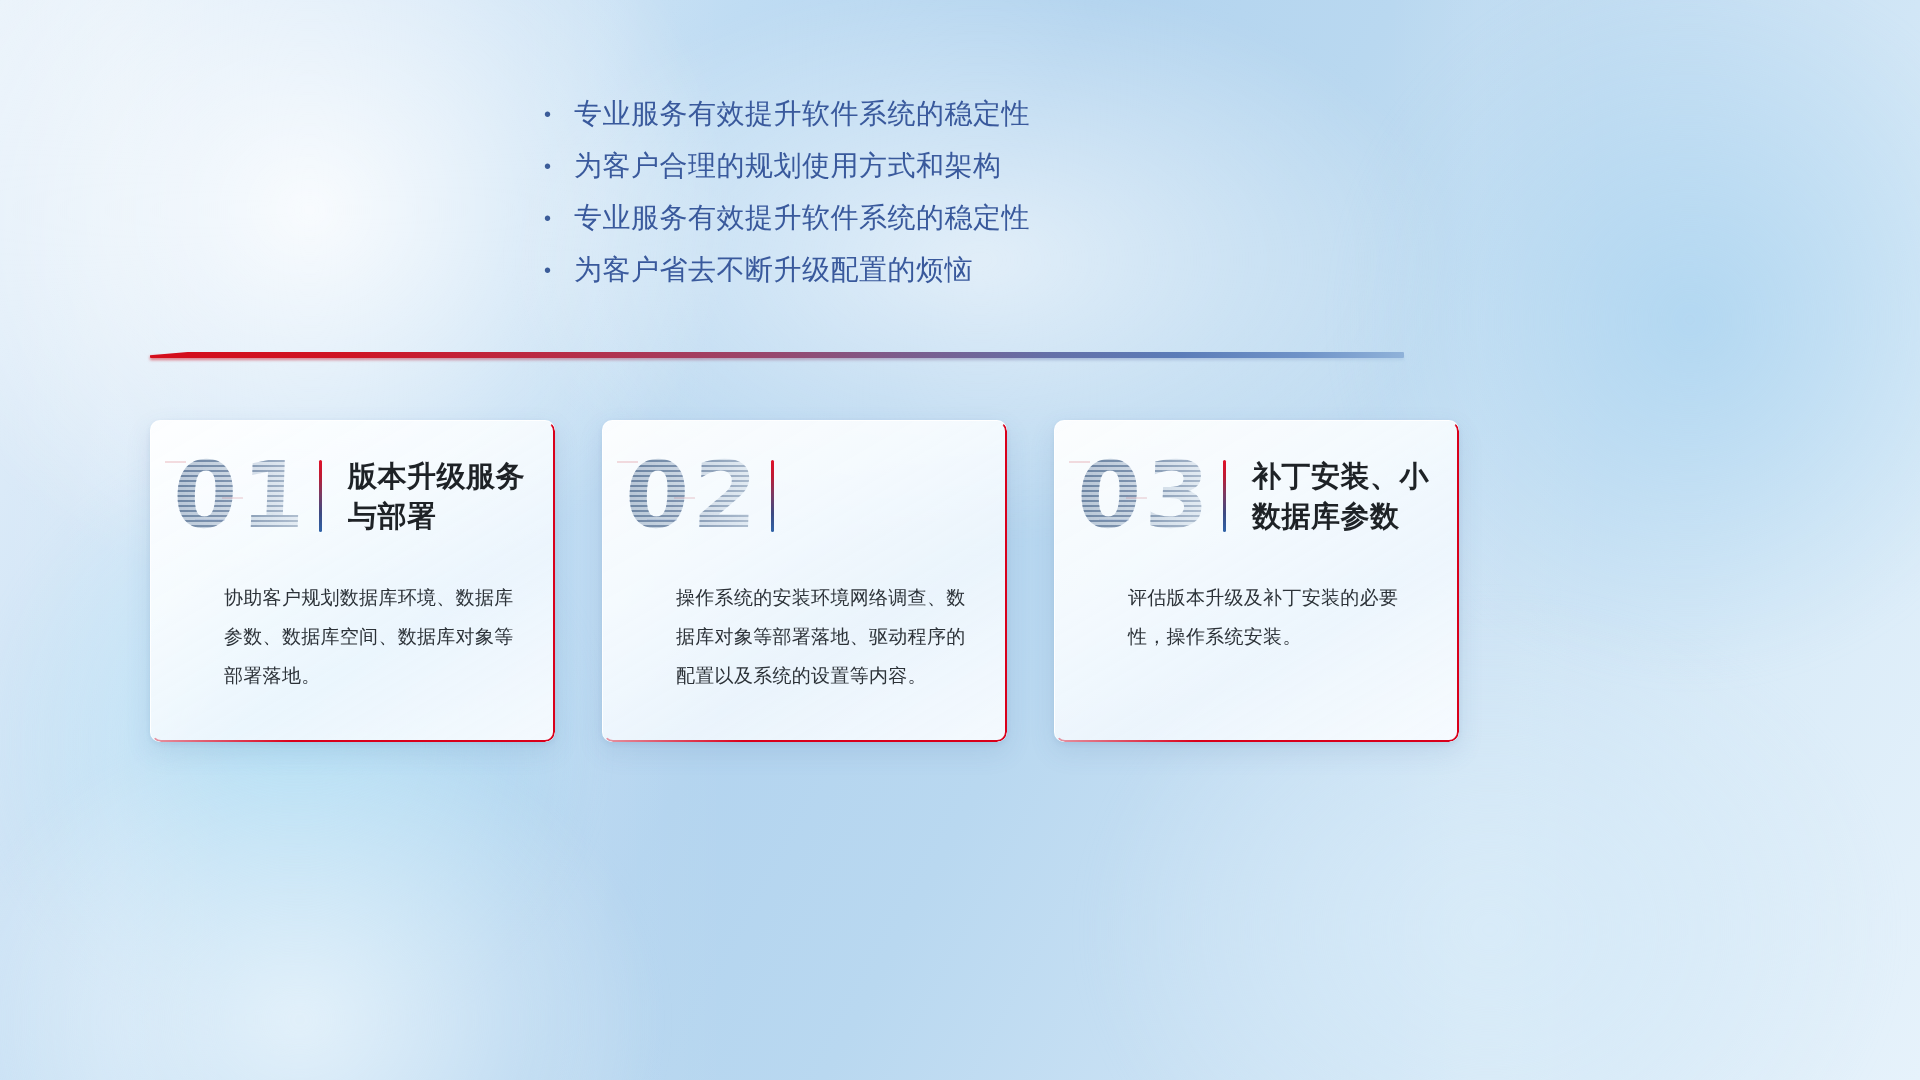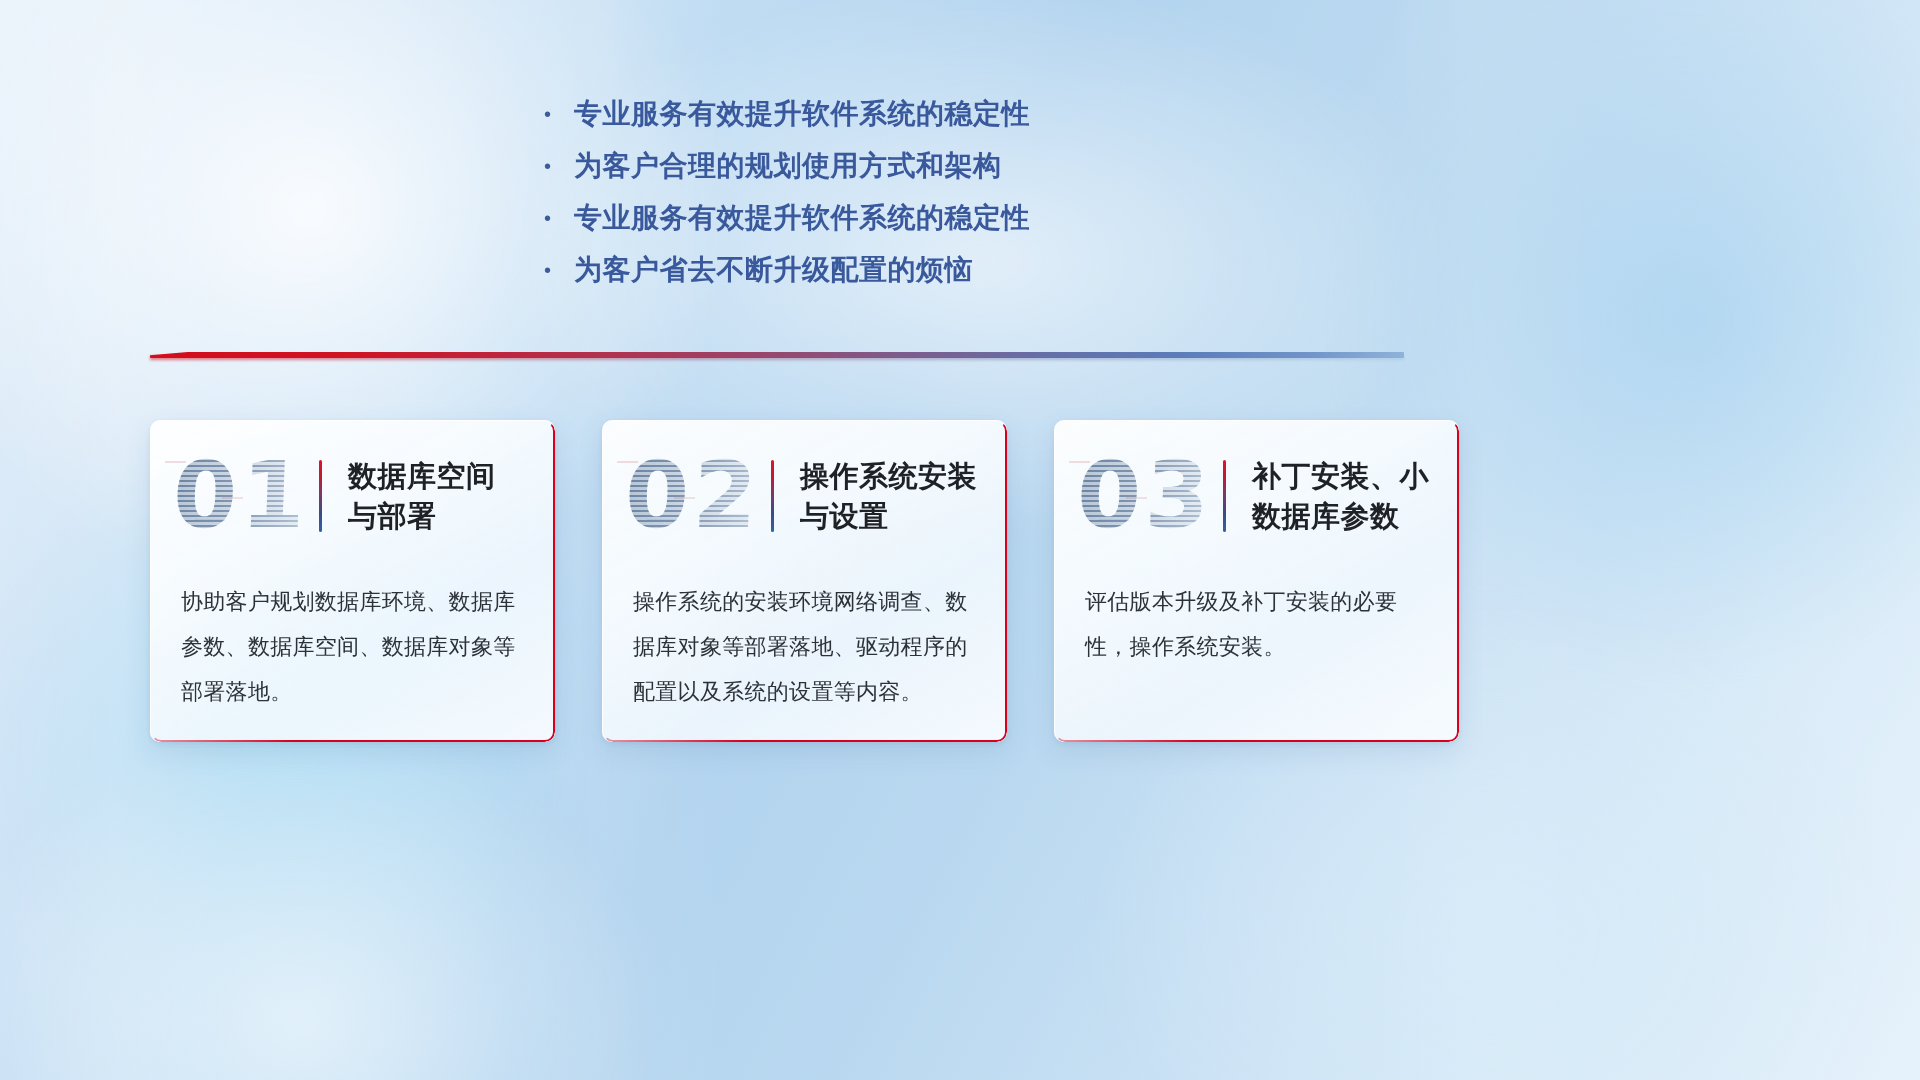--- a/index.html
+++ b/index.html
@@ -113,21 +113,21 @@
     text-align:left;
     color:#3b5c99;
     font-size:20px;
     line-height:1;
     padding-left:4px;
   }
   .bullet-text{
     color:#39599c;
     font-size:28px;
     letter-spacing:.5px;
-    font-weight:700;
+    font-weight:400;
     white-space:nowrap;
     font-family:"Liberation Sans","DejaVu Sans",sans-serif;
   }
 
   
   #divider{
     position:absolute;
     left:150px; top:348px;
     width:1254px; height:14px;
   }
@@ -266,25 +266,26 @@
     line-height:1.38;
     font-weight:700;
     color:#1e2226;
     letter-spacing:.5px;
     white-space:pre-line;
     font-family:"Liberation Sans","DejaVu Sans",sans-serif;
   }
 
   .card-desc{
     padding:8px 30px 0 30px;
-    font-size:22px;
+    font-size:19px;
     line-height:2.05;
     color:#2c3238;
     letter-spacing:.3px;
     font-family:"Liberation Sans","DejaVu Sans",sans-serif;
+    margin-left:43px;
   }
 
 </style>
 </head>
 <body>
 
 <div id="stage">
 
   <div class="bg-base"></div>
   <div class="bg-glow-a"></div>
@@ -324,33 +325,31 @@
     <div class="thick"></div>
   </div>
 
   <div id="cards">
 
     <div class="card">
       <div class="card-head">
         <div class="card-num">01</div>
         <div class="num-glitch"></div>
         <div class="card-divider-bar"></div>
-        <div class="card-title">数据库空间
+        <div class="card-title">版本升级服务
 与部署</div>
       </div>
       <div class="card-desc">协助客户规划数据库环境、数据库参数、数据库空间、数据库对象等部署落地。</div>
     </div>
 
     <div class="card">
       <div class="card-head">
         <div class="card-num">02</div>
         <div class="num-glitch"></div>
         <div class="card-divider-bar"></div>
-        <div class="card-title">操作系统安装
-与设置</div>
       </div>
       <div class="card-desc">操作系统的安装环境网络调查、数据库对象等部署落地、驱动程序的配置以及系统的设置等内容。</div>
     </div>
 
     <div class="card">
       <div class="card-head">
         <div class="card-num">03</div>
         <div class="num-glitch"></div>
         <div class="card-divider-bar"></div>
         <div class="card-title">补丁安装、小

